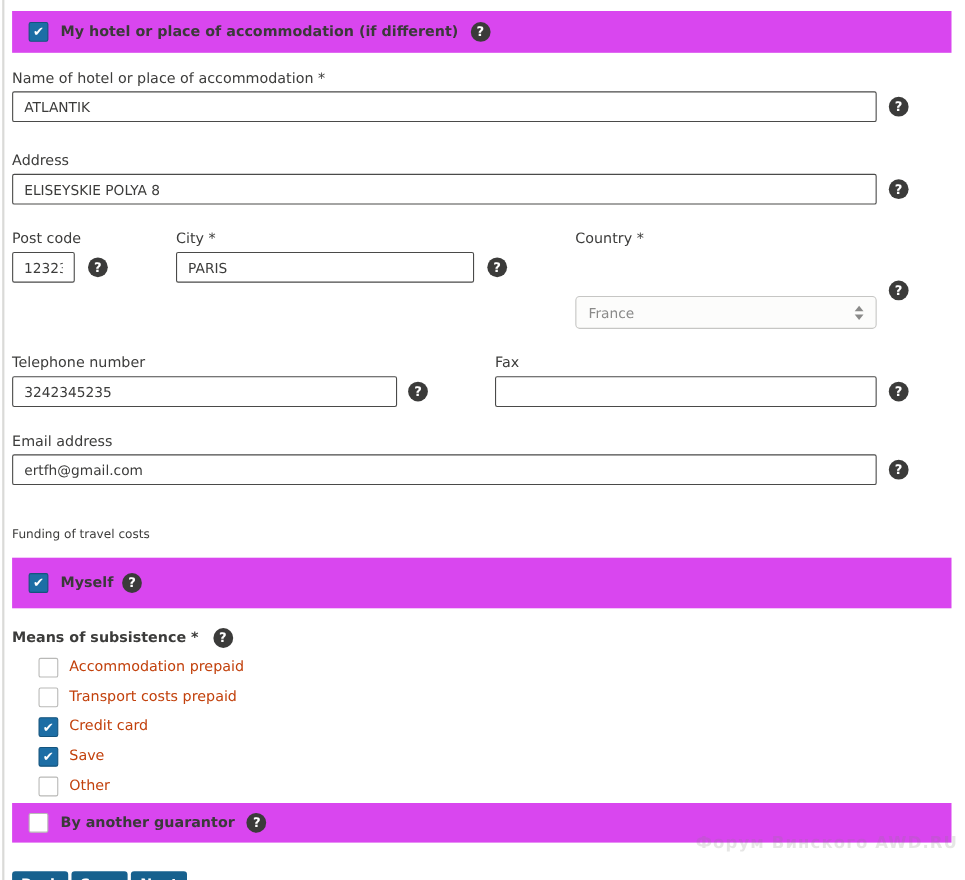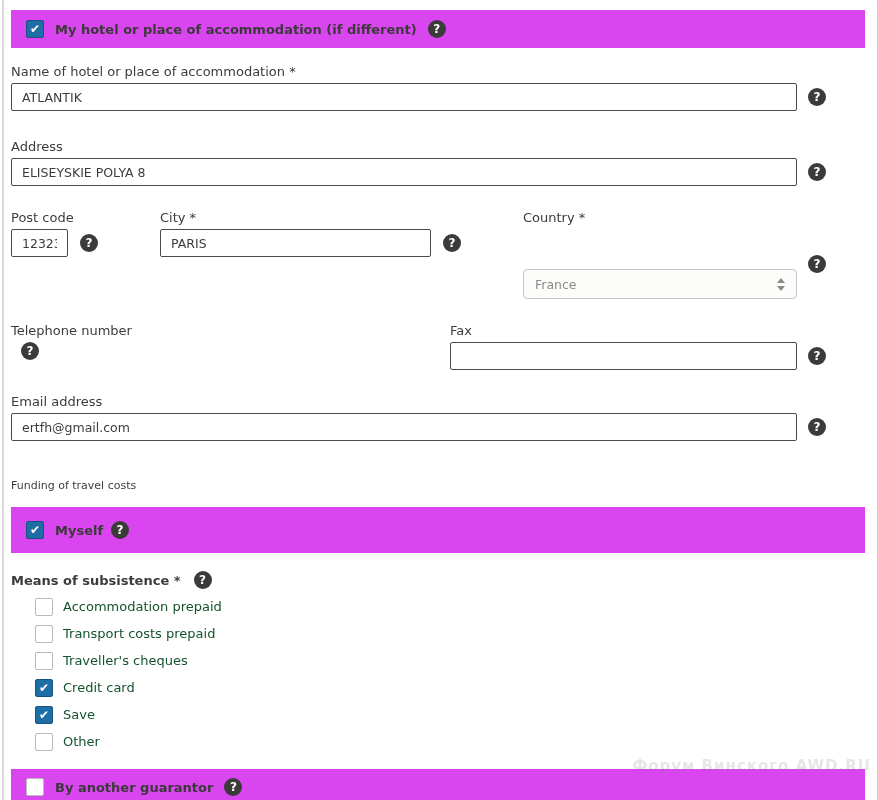--- a/index.html
+++ b/index.html
@@ -11,21 +11,21 @@
   .edge-line { position:absolute; left:2px; top:0; bottom:0; width:2px; background:#dadad8; }
   .content { padding:10px 12px 0 11px; }
 
   
   .banner {
     background:#d946ef; display:flex; align-items:center;
     padding:0 15px; gap:11px; box-sizing:border-box;
   }
   .banner-1 { height:38px; }
   .banner-2 { height:46px; margin-top:10px; }
-  .banner-3 { height:36px; margin-top:14px; }
+  .banner-3 { height:36px; margin-top:2px; }
   .banner-label { font-size:13px; font-weight:bold; color:#3a3a39; }
 
   
   .cb {
     width:18px; height:18px; box-sizing:border-box; flex:none;
     background:#fff; border:1px solid #b9b9b7; border-radius:2px;
     position:relative; cursor:pointer;
   }
   .cb.checked { background:#1d6ea5; border-color:#14547e; }
   .cb.checked::after {
@@ -75,21 +75,21 @@
   .spin { display:flex; flex-direction:column; align-items:center; }
   .spin-up { width:0; height:0; border-left:4px solid transparent; border-right:4px solid transparent; border-bottom:5px solid #8a8a89; margin-bottom:3px; }
   .spin-down { width:0; height:0; border-left:4px solid transparent; border-right:4px solid transparent; border-top:5px solid #8a8a89; }
 
   .section-heading { font-size:11px; font-weight:normal; color:#3c3c3b; margin:34px 0 0 0; line-height:22px; }
 
   .means-label { display:flex; align-items:center; gap:13px; margin-top:18px; }
   .means-label span.txt { font-size:13px; font-weight:bold; }
   .cb-list { margin:4px 0 0 24px; }
   .cb-row { display:flex; align-items:center; gap:10px; height:27px; cursor:pointer; }
-  .cb-row .cb-label { font-size:13px; color:#14532d; }
+  .cb-row .cb-label { font-size:13px; color:#c2410c; }
 
   .btn-row { display:flex; gap:3px; margin-top:26px; }
   .btn {
     background:#17618e; color:#fff; font-weight:bold; font-size:13px;
     font-family:inherit; border:none; border-radius:3px;
     padding:5px 8px 10px; cursor:pointer; line-height:1.2;
   }
 
   
   .tooltip {
@@ -163,20 +163,21 @@
           </div>
           <span class="help help-gap">?</span>
         </div>
       </div>
     </div>
 
     <div class="row">
       <div class="col col-tel">
         <div class="f-label">Telephone number</div>
         <div class="in-row">
+          <input class="tin" style="width: 350px;" type="text" value="3242345235">
           <span class="help" style="margin-left:10px;">?</span>
         </div>
       </div>
       <div class="col col-fax">
         <div class="f-label">Fax</div>
         <div class="in-row">
           <input class="tin" style="width: 347px;" type="text" value="">
           <span class="help help-gap">?</span>
         </div>
       </div>
@@ -204,24 +205,20 @@
     <div class="cb-list">
       <div class="cb-row">
         <span class="cb"></span>
         <span class="cb-label">Accommodation prepaid</span>
       </div>
       <div class="cb-row">
         <span class="cb"></span>
         <span class="cb-label">Transport costs prepaid</span>
       </div>
       <div class="cb-row">
-        <span class="cb"></span>
-        <span class="cb-label">Traveller's cheques</span>
-      </div>
-      <div class="cb-row">
         <span class="cb checked"></span>
         <span class="cb-label">Credit card</span>
       </div>
       <div class="cb-row">
         <span class="cb checked"></span>
         <span class="cb-label">Save</span>
       </div>
       <div class="cb-row">
         <span class="cb"></span>
         <span class="cb-label">Other</span>

